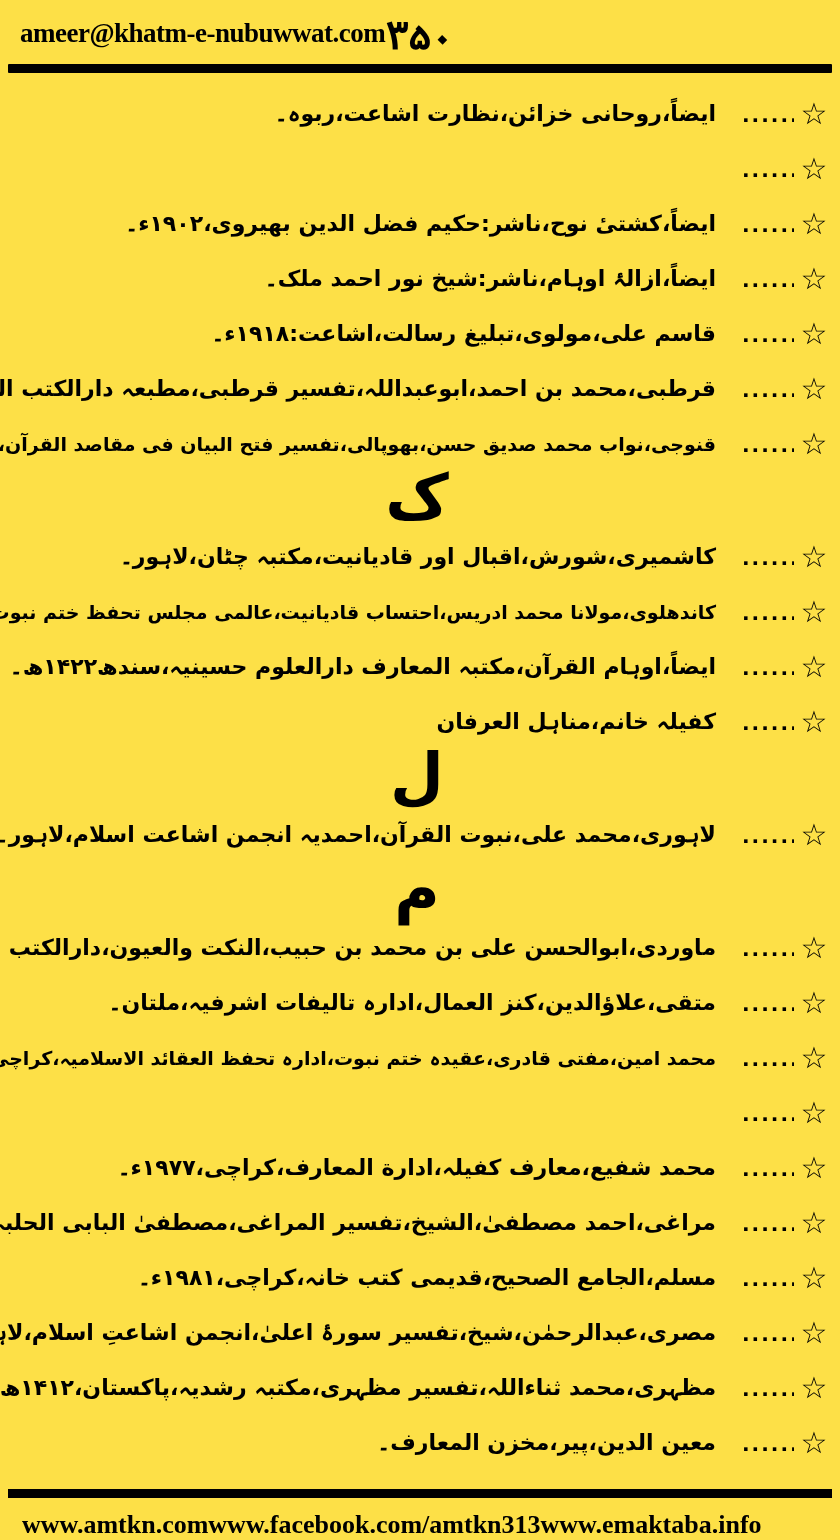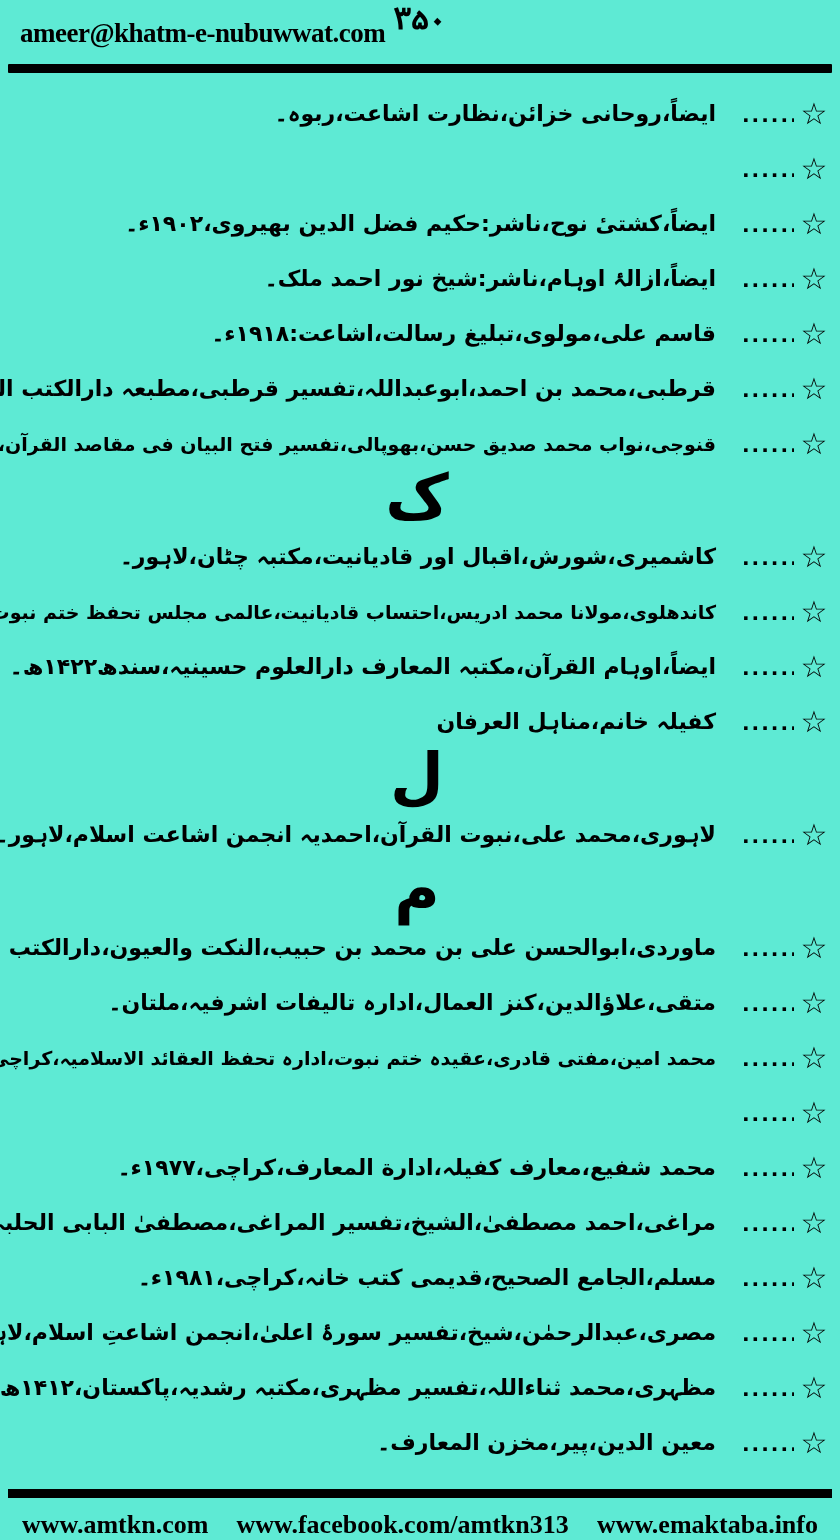--- a/index.html
+++ b/index.html
@@ -1,35 +1,35 @@
 <!DOCTYPE html>
 <html lang="ur"><head>
 <meta charset="utf-8">
 <style>
   html,body{margin:0;padding:0;background:#e8e8e8;}
   .page{
     position:relative;
     width:840px;height:1540px;
     margin:0 auto;
-    background:#5eead4;
+    background:#fde047;
     color:#000;
     overflow:hidden;
     font-family:"DejaVu Sans",sans-serif;
   }
   
   .header{position:relative;height:62px;}
   .header-email{
     position:absolute;left:20px;top:18px;
     font-family:"Liberation Serif",serif;
     font-weight:bold;font-size:27px;letter-spacing:-0.5px;
   }
   .header-pageno{
-    position:absolute;left:50%;top:1px;transform:translateX(-50%);
+    position:absolute;left:50%;top:14px;transform:translateX(-50%);
     font-family:Liberation Serif, serif;
-    font-weight:bold;font-size:30px;direction:rtl;
+    font-weight:bold;font-size:38px;direction:rtl;
   }
   .header-title{
     position:absolute;right:14px;top:10px;
     font-weight:bold;font-size:27px;direction:rtl;
   }
   .rule{
     height:9px;background:#000;margin:0 8px;border-radius:1px;
   }
   .rule-top{margin-top:2px;}
   
@@ -64,21 +64,21 @@
   .section-letter{
     height:58px;line-height:54px;
     text-align:center;
     font-weight:bold;font-size:62px;
     overflow:visible;
   }
   
   .footer{position:absolute;left:0;right:0;bottom:0;}
   .footer-rule{height:9px;background:#000;margin:0 8px;}
   .footer-links{
-    display:flex;justify-content:space-between;align-items:center;
+    display:flex;align-items:center;
     padding:12px 22px 0 22px;
     font-family:"Liberation Serif",serif;
     font-weight:bold;font-size:26px;
   }
 </style>
 </head>
 <body>
 
 <div class="page">
 

